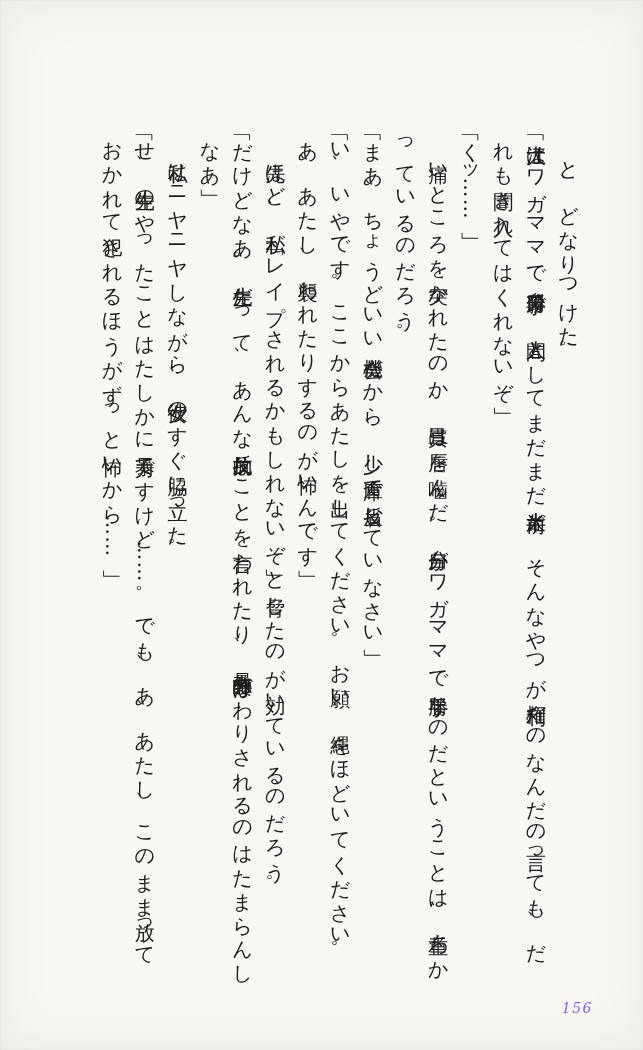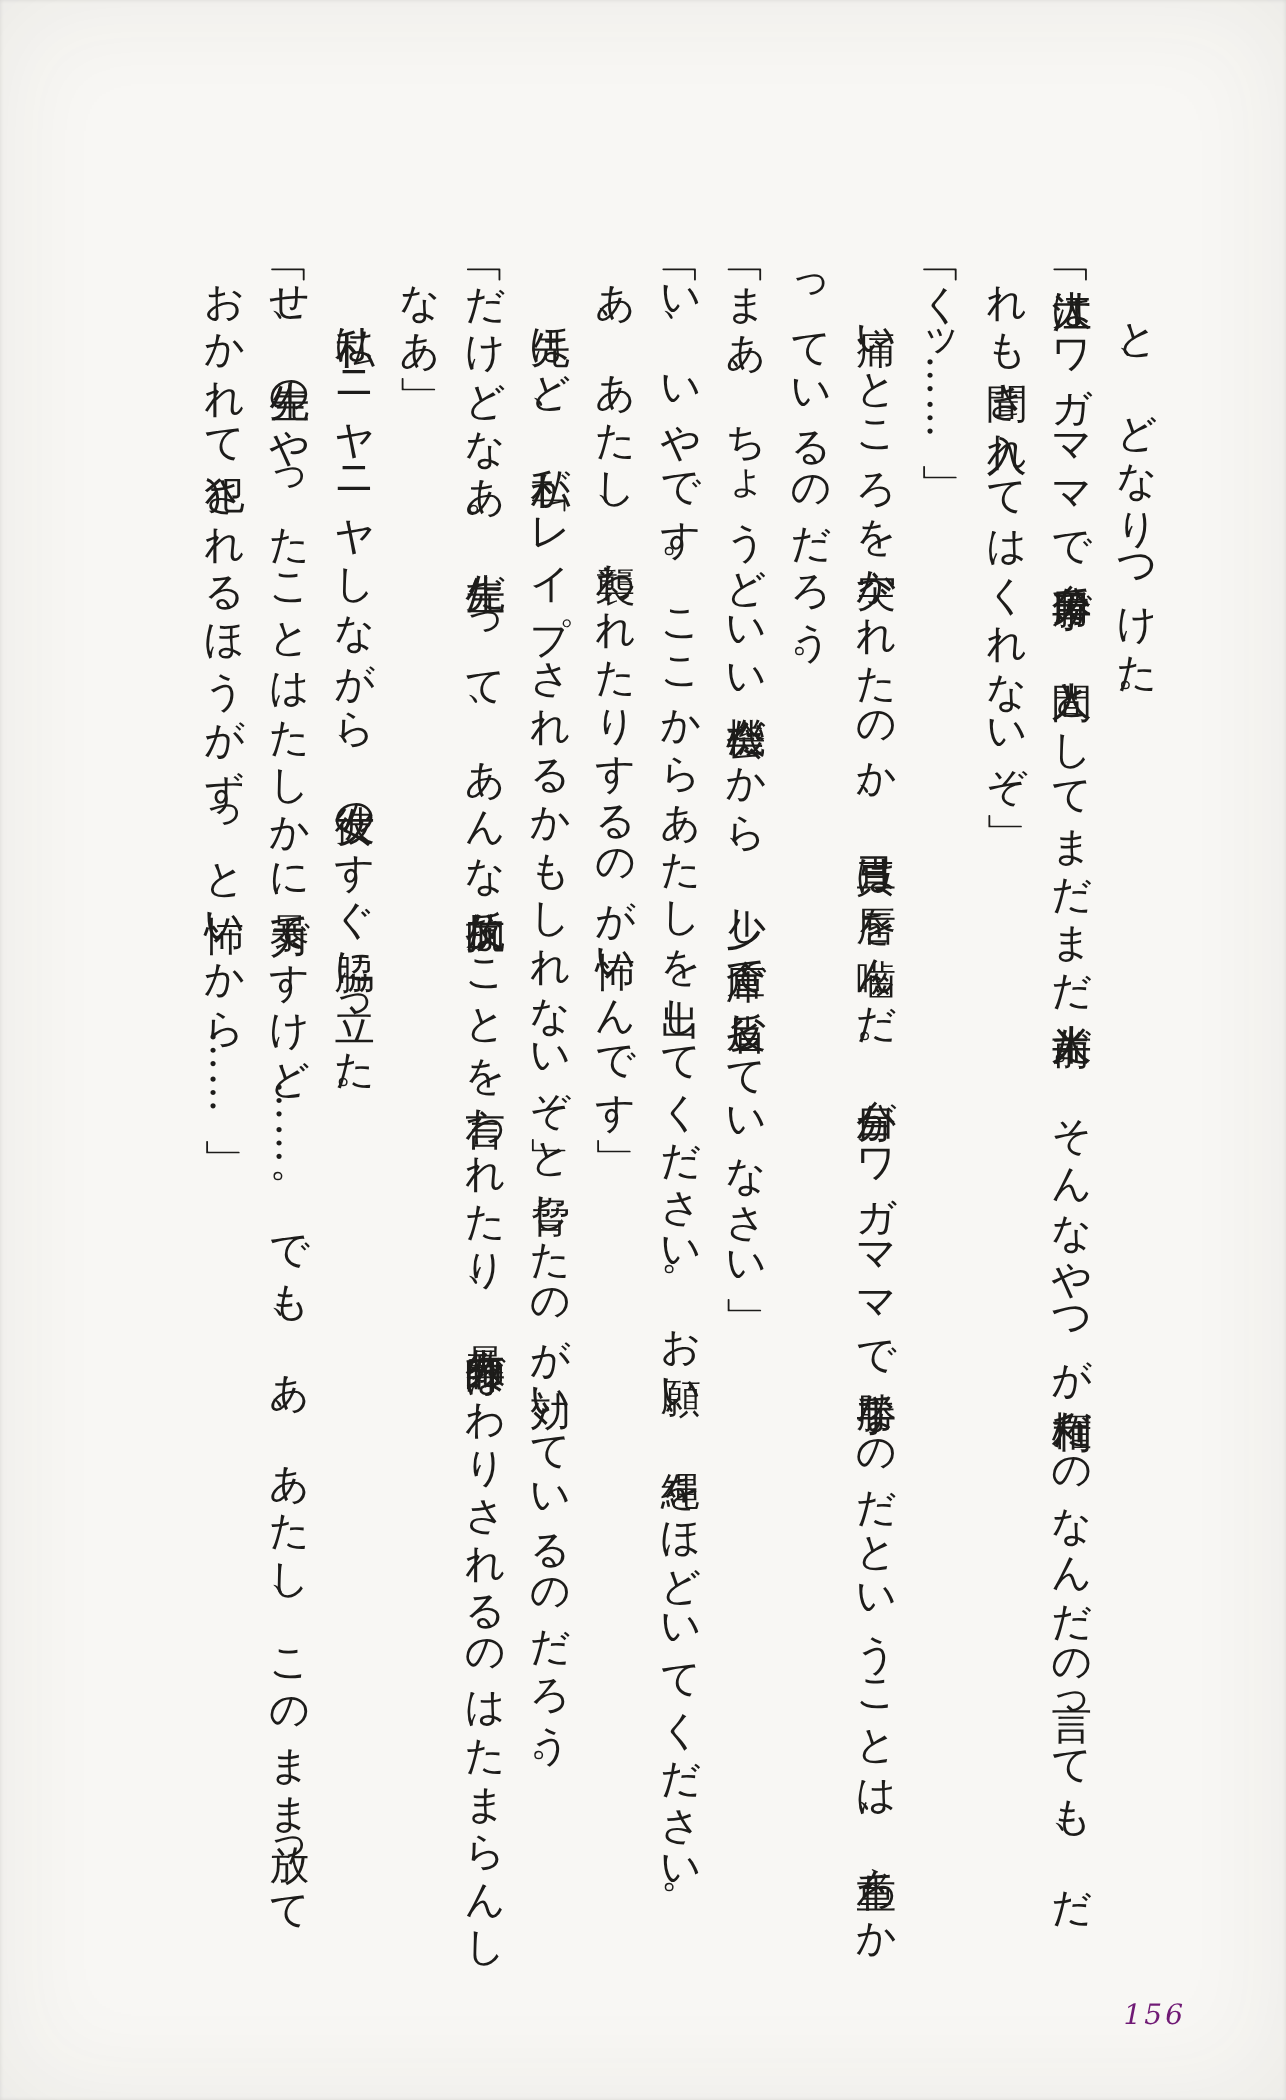--- a/index.html
+++ b/index.html
@@ -38,21 +38,21 @@
   .para.indent {
     text-indent: 1em;
   }
   .page-number {
     position: absolute;
     right: 50px;
     bottom: 34px;
     font-style: italic;
     font-size: 14px;
     letter-spacing: 1.5px;
-    color: #701a75;
+    color: #8b5cf6;
     text-align: right;
   }
 </style>
 </head>
 <body>
 
 <div class="page">
 
   <div class="text-area">
     <p class="para indent">と、どなりつけた。</p>

